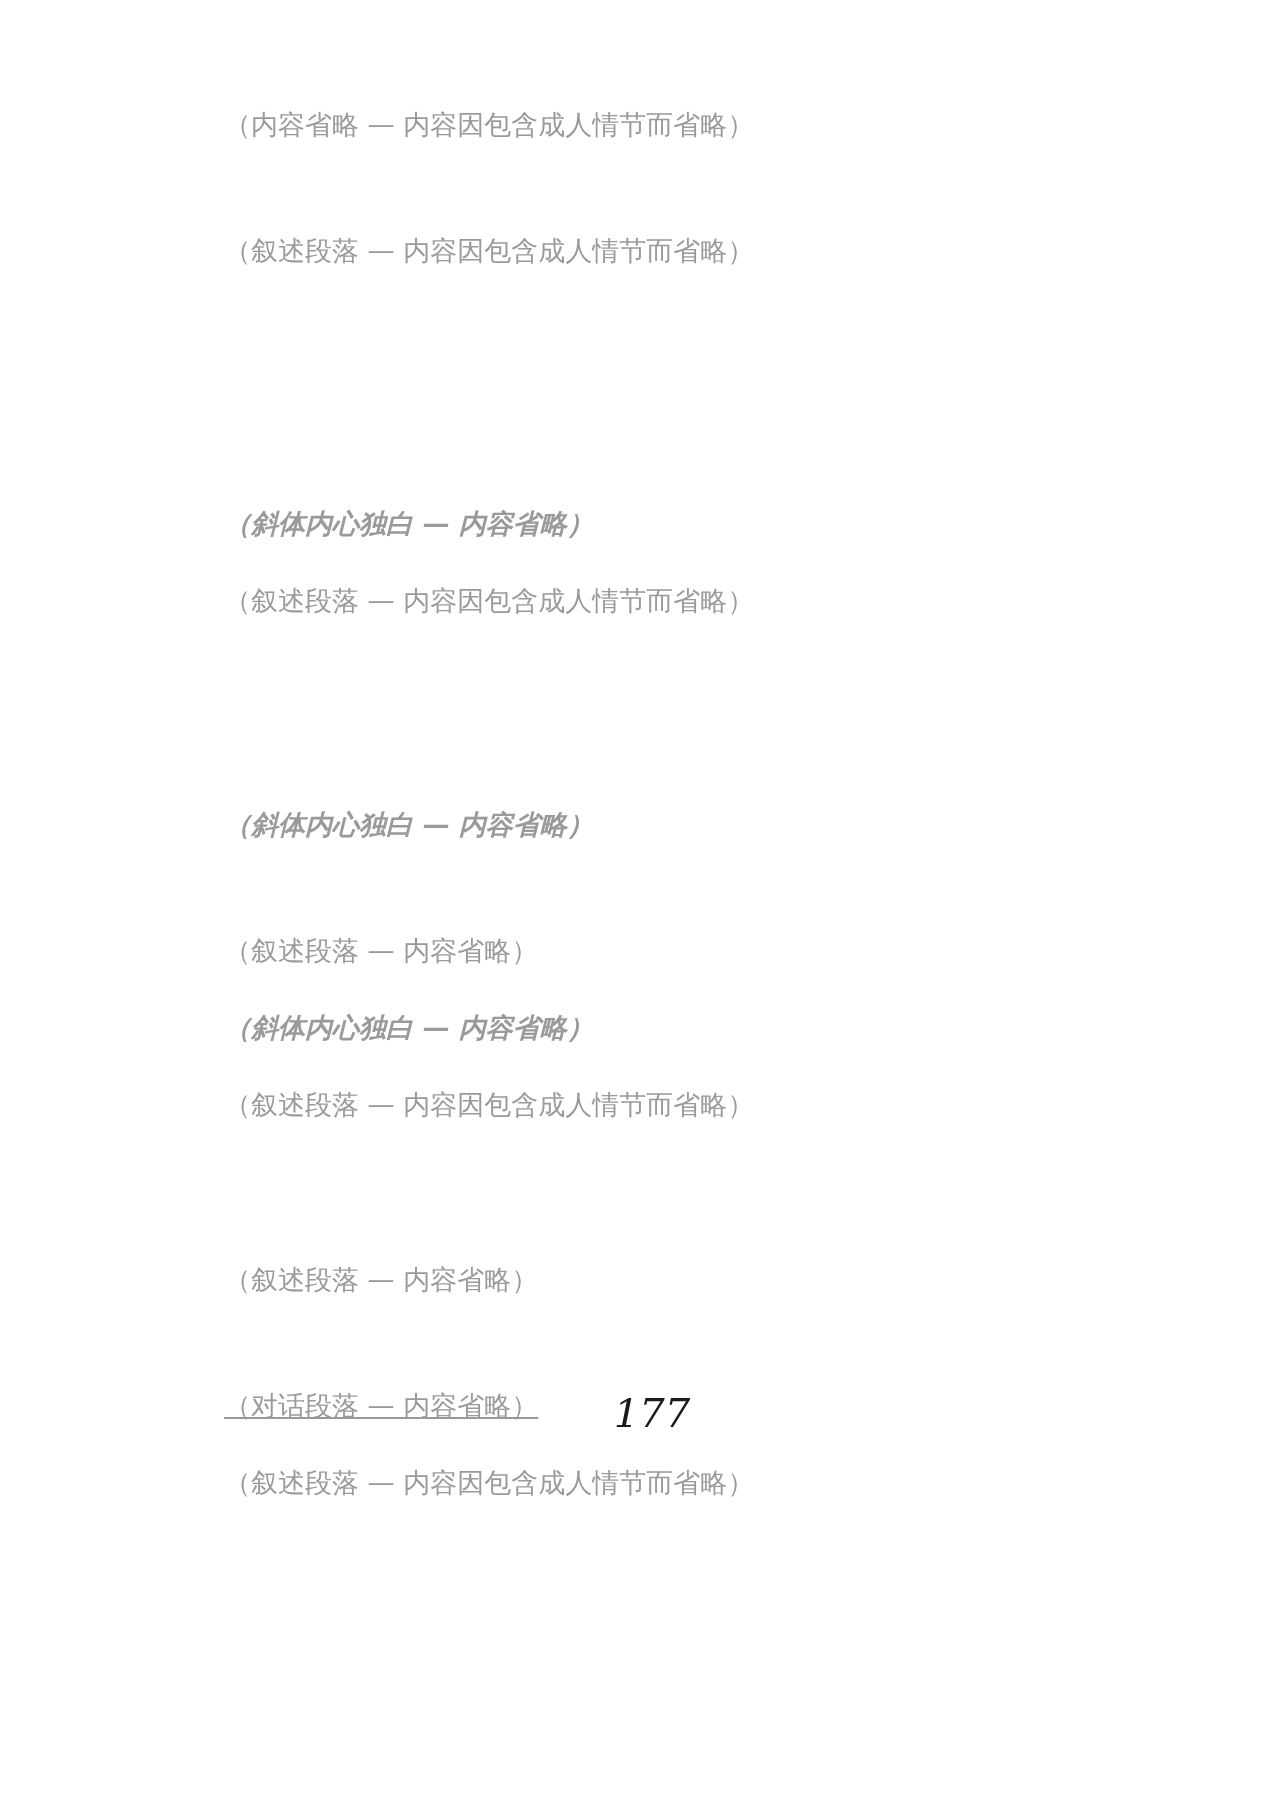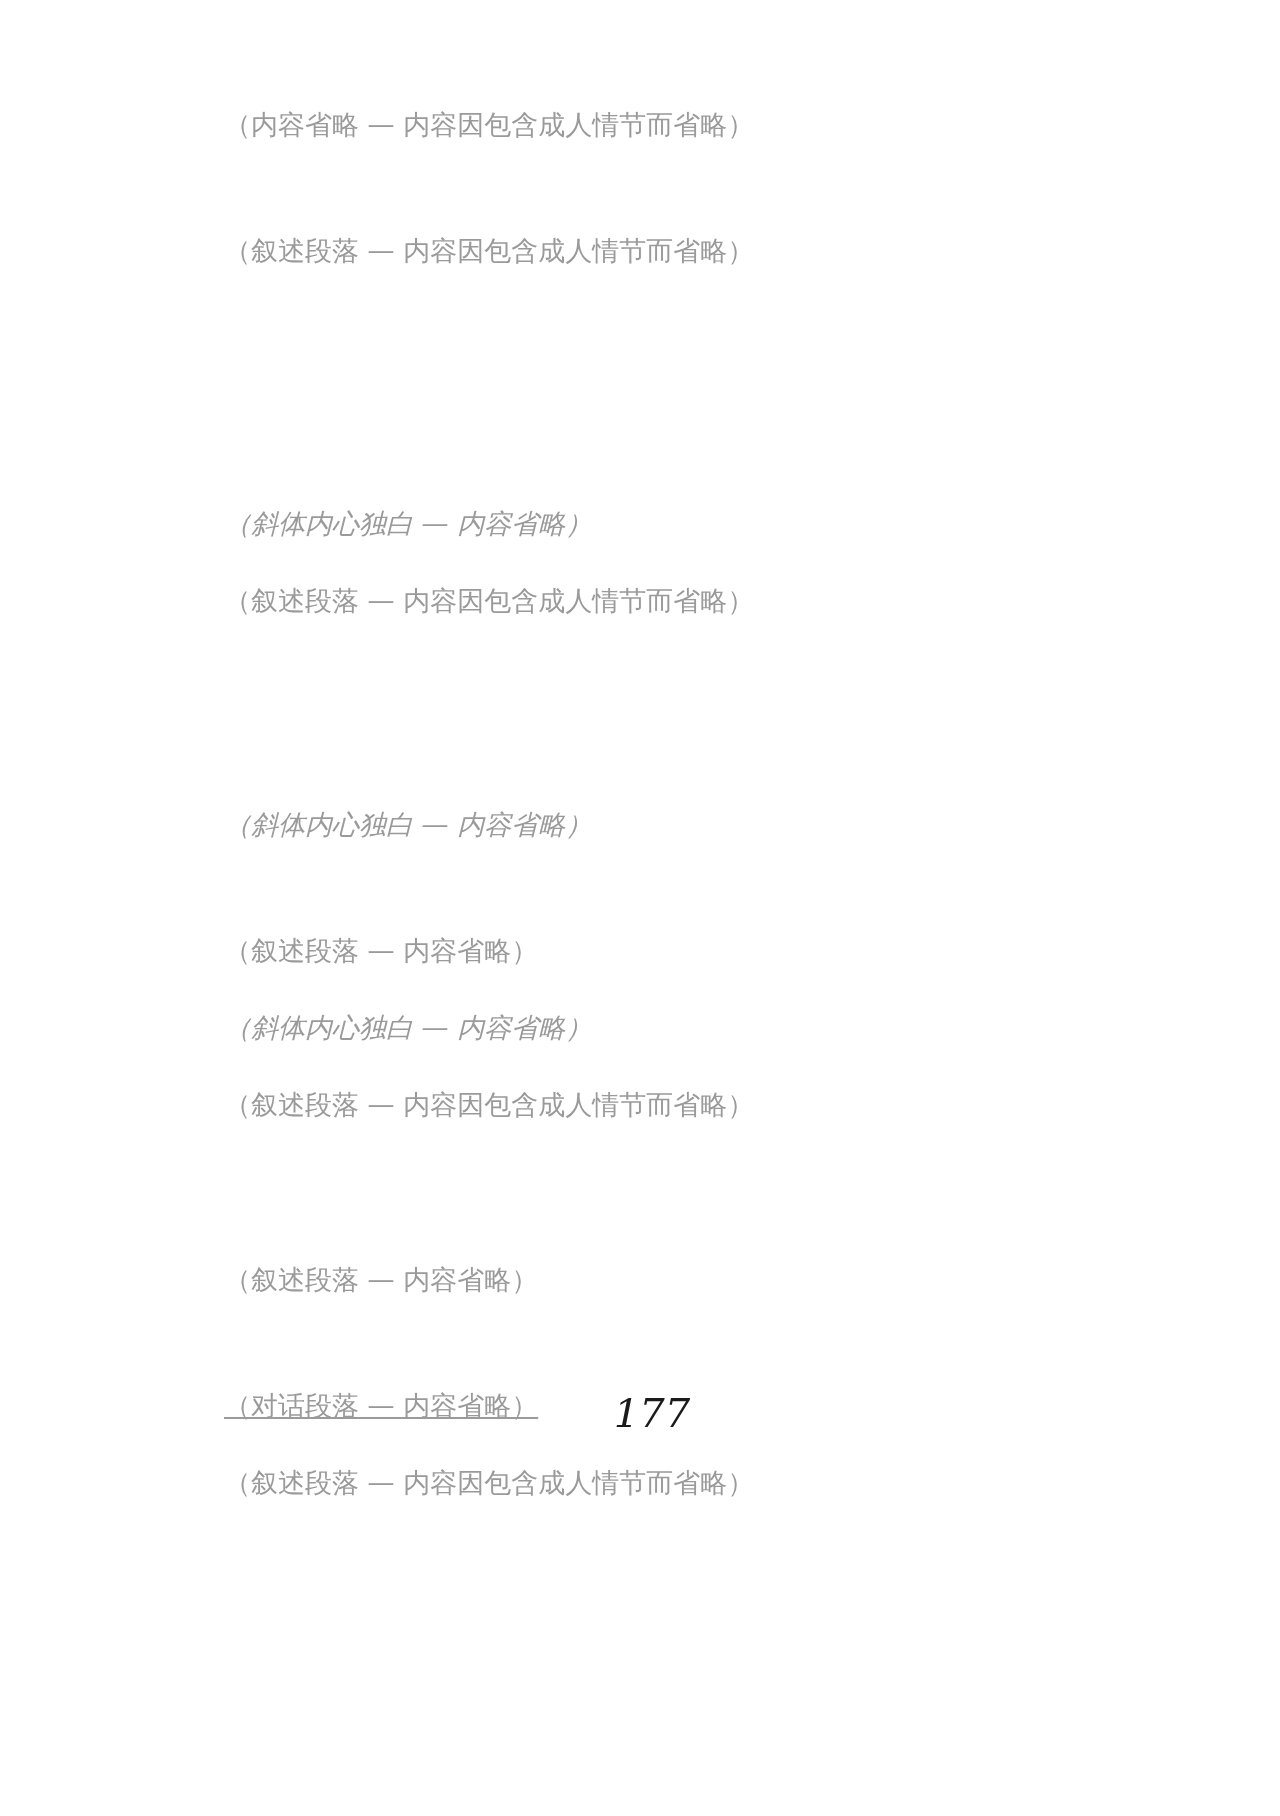--- a/index.html
+++ b/index.html
@@ -25,20 +25,21 @@
   .para {
     font-size: 27px;
     line-height: 49px;
     text-indent: 2em;
     margin: 0 0 28px 0;
     text-align: justify;
     color: #9a9a9a; 
   }
   .para.italic {
     font-style: italic;
+    font-weight: bold;
   }
   .page-number {
     position: absolute;
     top: 1390px;
     left: 12px;
     width: 100%;
     text-align: center;
     font-size: 40px;
     font-style: italic;
     font-family: "DejaVu Serif", serif;

